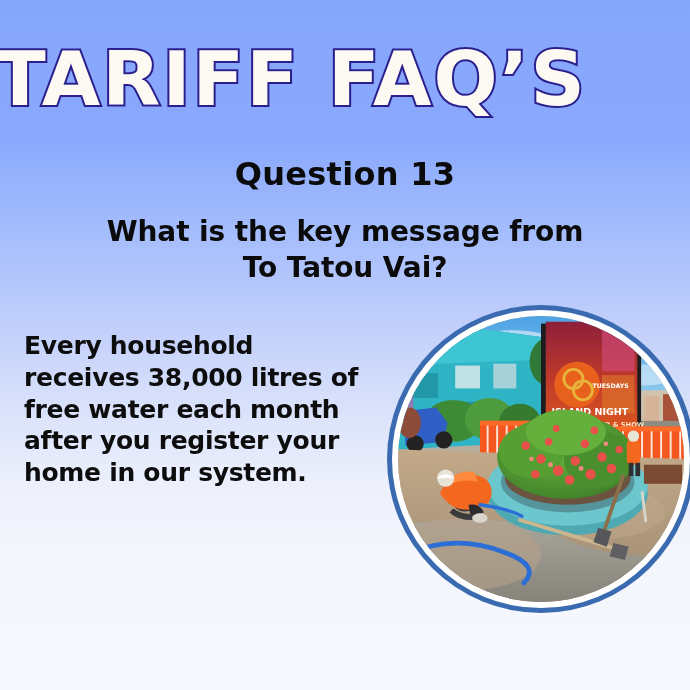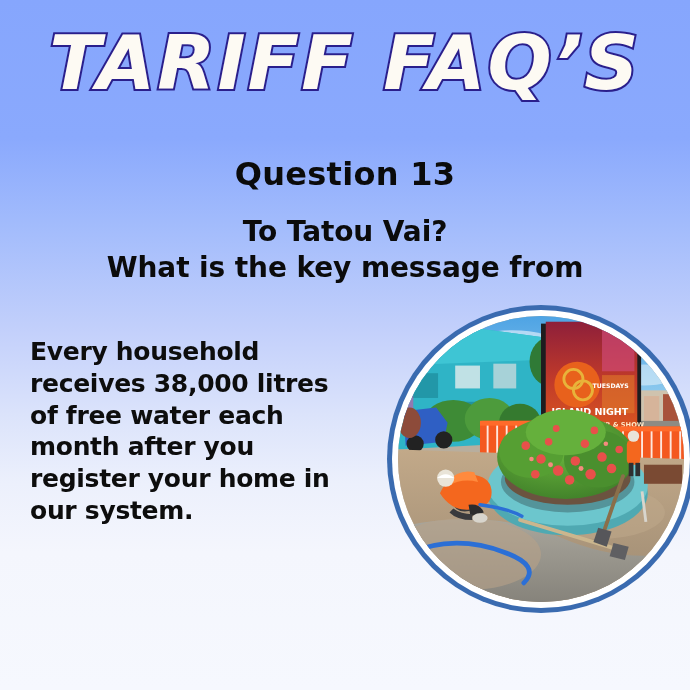--- a/index.html
+++ b/index.html
@@ -25,25 +25,23 @@
         #dbe3fb 60%,
         #ecf0fc 70%,
         #f4f6fd 80%,
         #f6f8fe 100%);
     overflow: hidden;
   }
 
   
   #title-wrap {
     position: absolute;
-    top: 26px;
+    top: 42px;
     left: 0;
     width: 690px;
-    text-align: center;
-    font-style: italic;
   }
   #poster-title {
     display: inline-block;
     font-family: "DejaVu Sans", sans-serif;
     font-weight: 700;
     font-size: 74px;
     line-height: 1;
     letter-spacing: 2px;
     color: #fdfaf3;
     -webkit-text-stroke: 4px #2a1f8c;
@@ -88,21 +86,21 @@
     left: 20px;
     width: 352px;
   }
   .answer-para {
     font-family: "DejaVu Sans", sans-serif;
     font-weight: 700;
     font-size: 25px;
     line-height: 1.27;
     color: #0d0d0d;
     letter-spacing: -0.3px;
-    margin: 10px;
+    margin: 4px;
   }
   #answer-para-2 { margin-top: 26px; }
 
   
   #photo-circle {
     position: absolute;
     left: 392px;
     top: 310px;
     width: 298px;
     height: 298px;
@@ -128,22 +126,22 @@
 
 <div id="poster">
 
   <div id="title-wrap">
     <span id="poster-title">TARIFF FAQ’S</span>
   </div>
 
   <div id="question-number">Question 13</div>
 
   <div id="question-text">
+    <span class="q-line">What is the key message from</span>
     <span class="q-line">To Tatou Vai?</span>
-    <span class="q-line">What is the key message from</span>
   </div>
 
   <div id="answer-block">
     <p class="answer-para" id="answer-para-1">Every household receives 38,000 litres of free water each month after you register your home in our system.</p>
   </div>
 
   <div id="photo-circle">
     <div id="photo-inner">
       <svg id="photo-svg" viewBox="0 0 300 300" preserveAspectRatio="xMidYMid slice">
         <defs>

